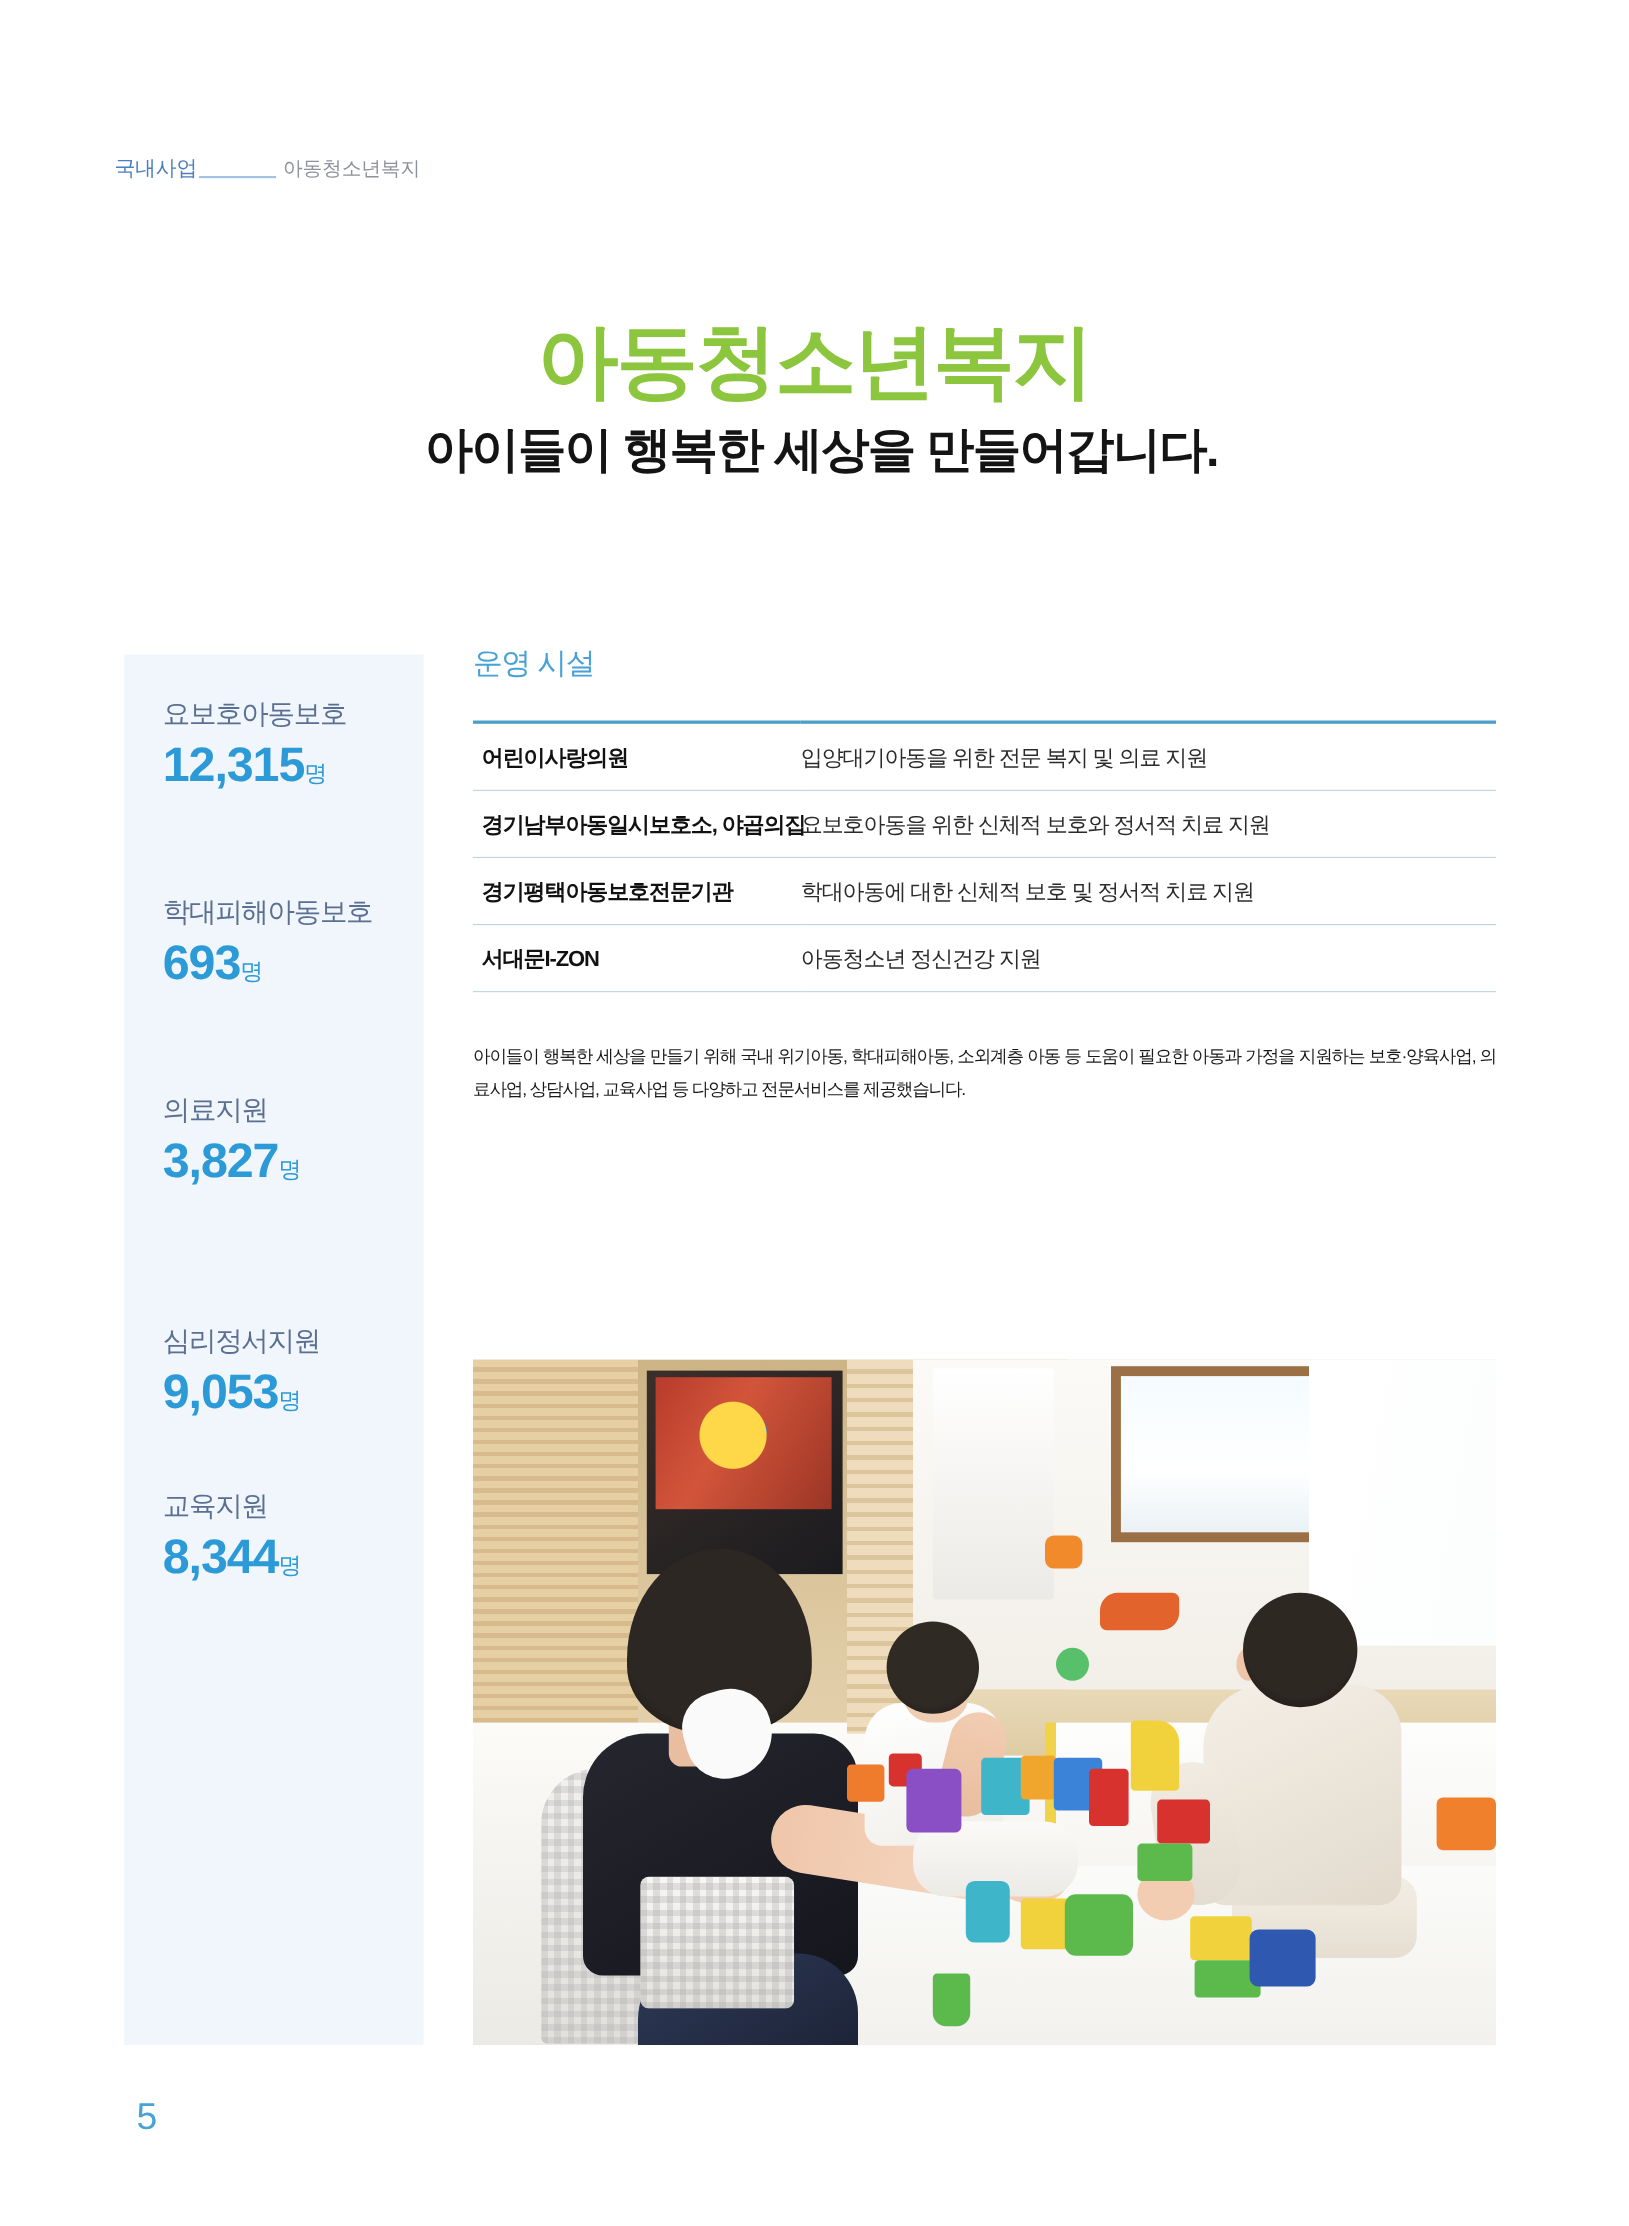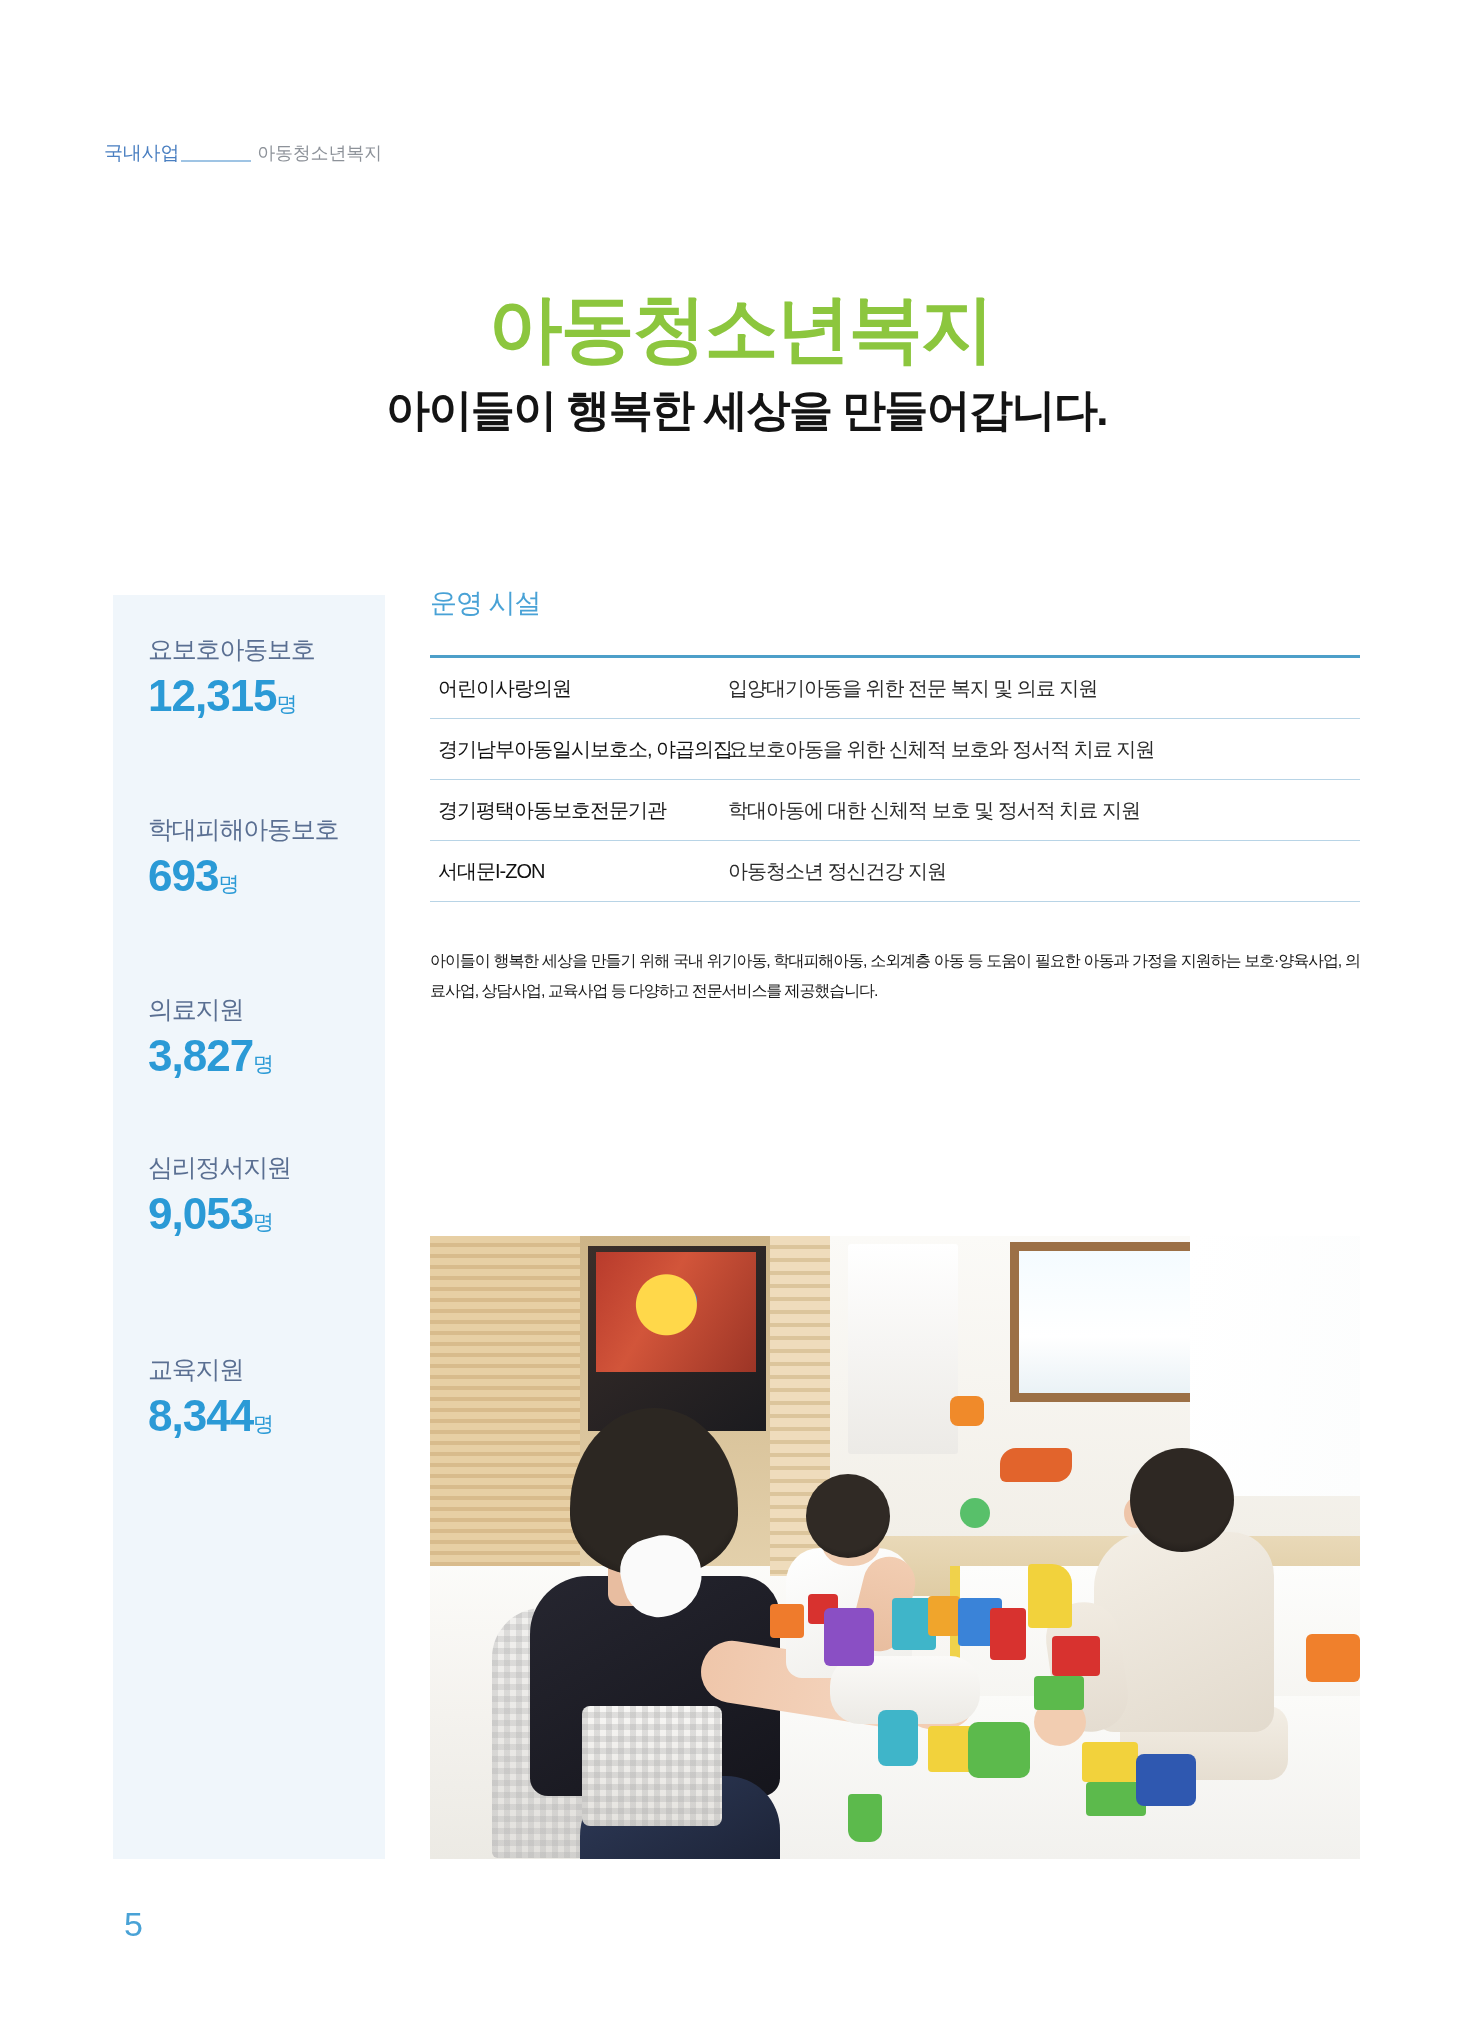--- a/index.html
+++ b/index.html
@@ -132,21 +132,21 @@
     border-bottom: 1px solid #b8d4e6;
   }
   #facilities-table td {
     padding: 17px 0 16px 0;
     vertical-align: middle;
   }
   #facilities-table td.fac-name {
     width: 290px;
     padding-left: 8px;
     font-size: 20px;
-    font-weight: 400;
+    font-weight: 700;
     color: #111111;
     letter-spacing: -1px;
     white-space: nowrap;
   }
   #facilities-table td.fac-desc {
     font-size: 20px;
     font-weight: 400;
     color: #2b2b2b;
     letter-spacing: -1px;
   }
@@ -401,21 +401,21 @@
     </div>
   </div>
 
   <div class="stat-item" style="top:402px;">
     <div class="stat-label">의료지원</div>
     <div class="stat-value">
       <span class="stat-number">3,827</span><span class="stat-unit">명</span>
     </div>
   </div>
 
-  <div class="stat-item" style="top:560px;">
+  <div class="stat-item" style="top:612px;">
     <div class="stat-label">심리정서지원</div>
     <div class="stat-value">
       <span class="stat-number">9,053</span><span class="stat-unit">명</span>
     </div>
   </div>
 
   <div class="stat-item" style="top:762px;">
     <div class="stat-label">교육지원</div>
     <div class="stat-value">
       <span class="stat-number">8,344</span><span class="stat-unit">명</span>

